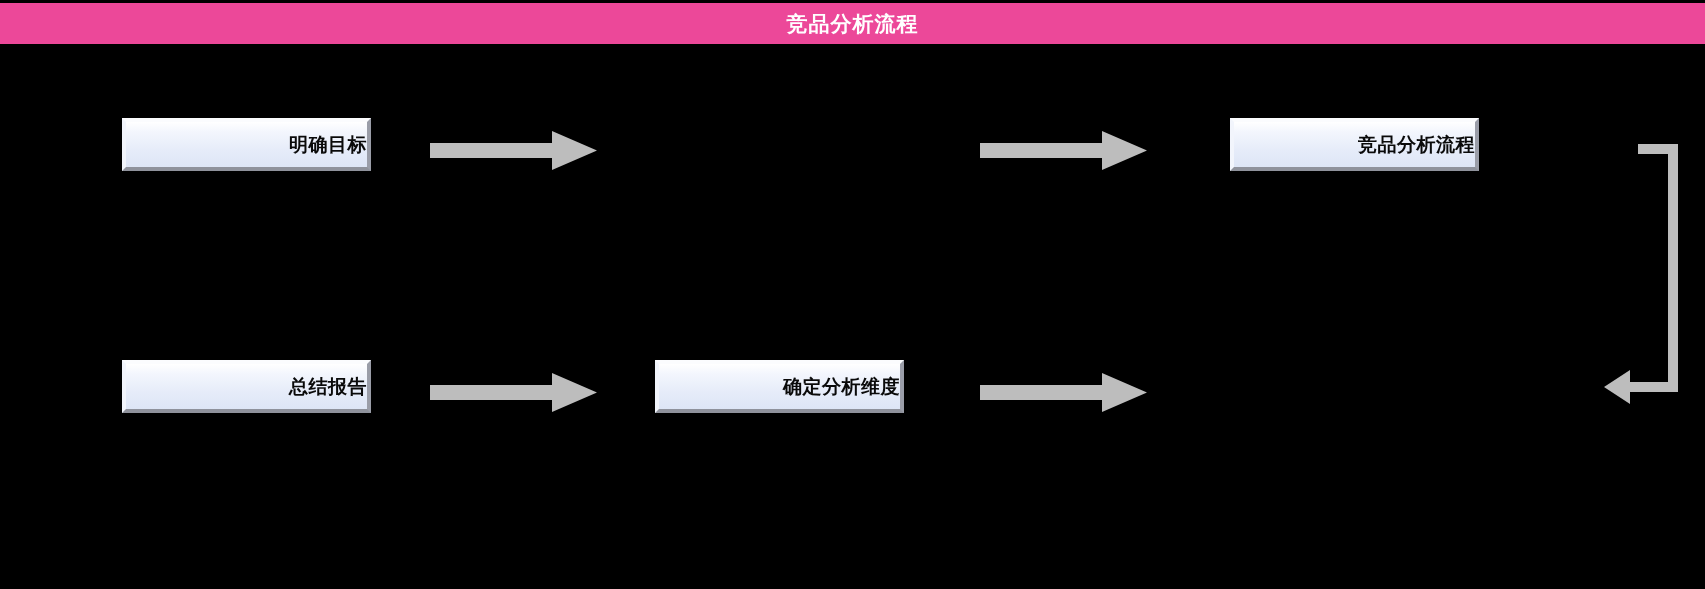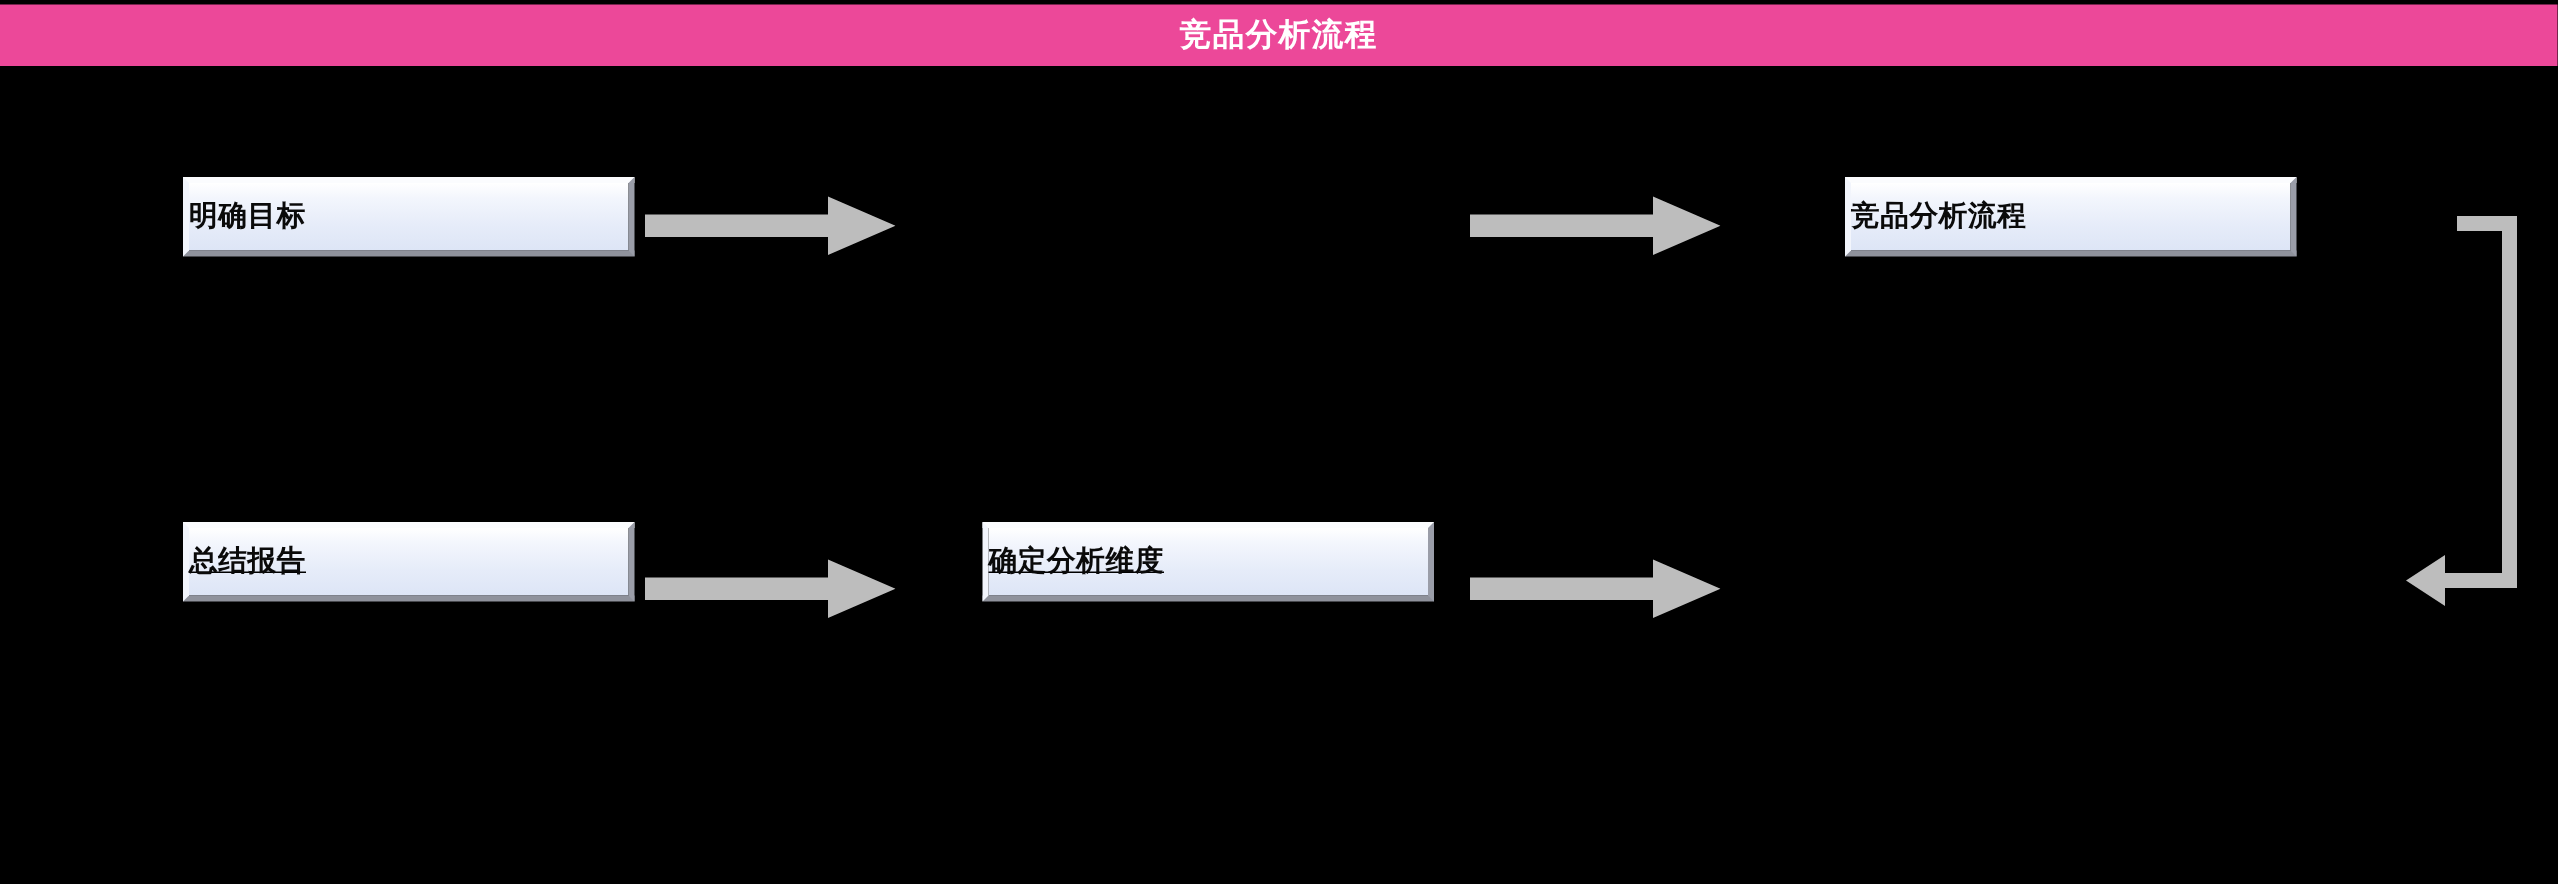--- a/index.html
+++ b/index.html
@@ -38,43 +38,43 @@
     color: #FFFFFF;
     font-size: 21px;
     font-weight: bold;
     letter-spacing: 1px;
     line-height: 1;
   }
 
   
   .node {
     position: absolute;
-    width: 301px;
+    width: 249px;
     height: 53px;
     box-sizing: border-box;
     background: linear-gradient(to bottom, #FFFFFF 0%, #F3F6FD 22%, #E6ECF9 62%, #DDE5F6 100%);
     border-top: 4px solid #FBFCFE;
     border-left: 4px solid #F2F5FC;
     border-right: 4px solid #9A9DA8;
     border-bottom: 4px solid #8F929C;
     display: flex;
     align-items: center;
-    justify-content: flex-start;
+    justify-content: flex-end;
   }
   .node-label {
     color: #0A0A0A;
     font-size: 19px;
     font-weight: bold;
     line-height: 1;
     letter-spacing: 0.5px;
   }
 
   
   .row1 { top: 118px; }
-  .row2 { top: 348px; text-decoration: underline; }
+  .row2 { top: 360px; }
   .col1 { left: 122px; }
   .col2 { left: 655px; }
   .col3 { left: 1230px; }
 
   
   .arrow {
     position: absolute;
     width: 167px;
     height: 45px;
   }

